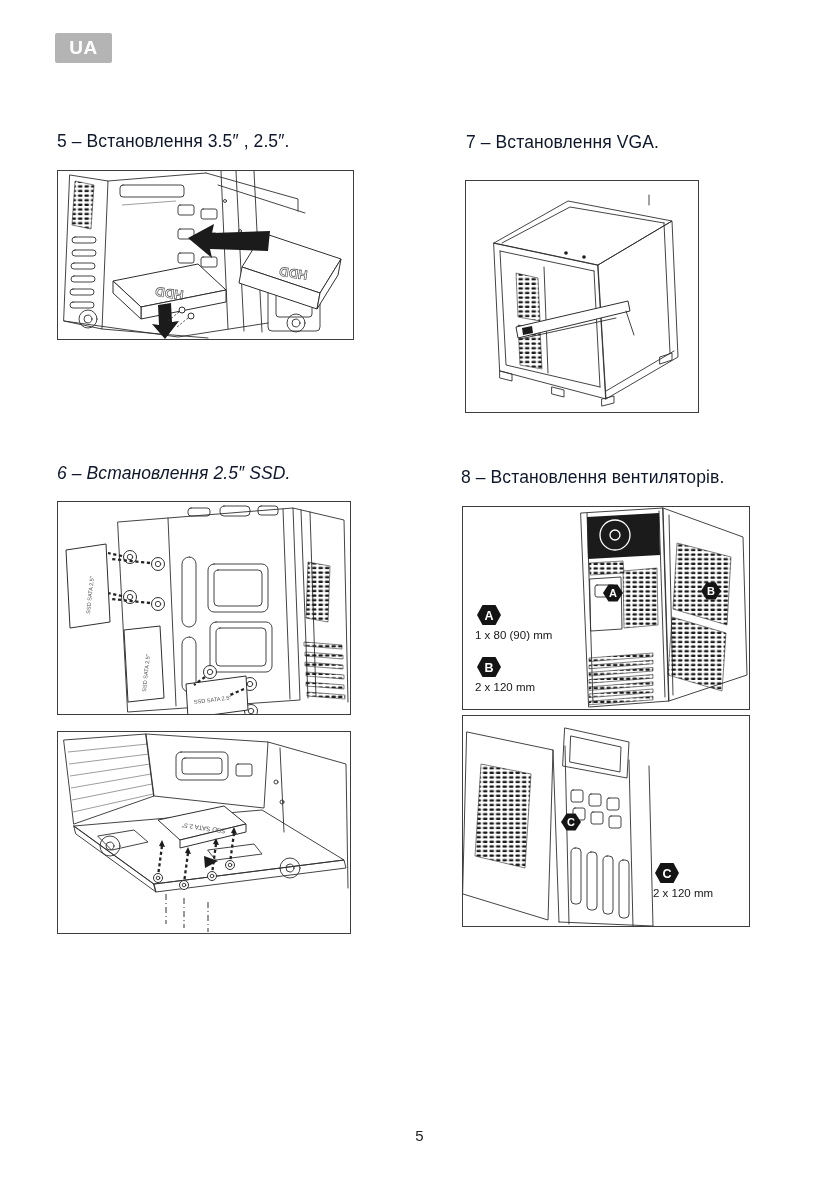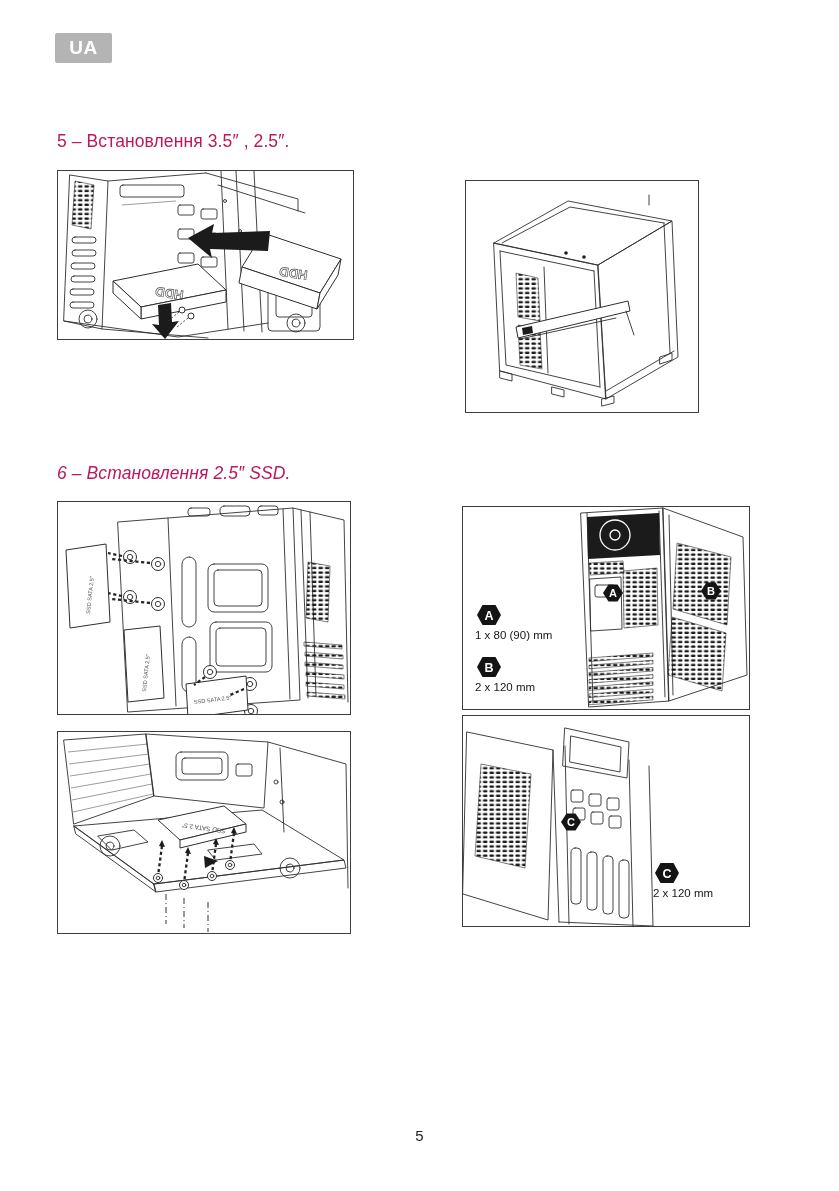--- a/index.html
+++ b/index.html
@@ -9,21 +9,21 @@
     margin:0 auto;
   }
   .ua-badge{
     position:absolute;left:55px;top:33px;width:57px;height:30px;
     background:#b4b4b4;color:#fff;border-radius:2px;
     display:flex;align-items:center;justify-content:center;
     font-weight:700;font-size:19px;letter-spacing:.5px;
   }
   .sec-title{
     position:absolute;margin:0;font-weight:400;font-size:17.5px;
-    color:#be185d;letter-spacing:.1px;white-space:nowrap;
+    color:#0f172a;letter-spacing:.1px;white-space:nowrap;
   }
   .t5{left:57px;top:131px;}
   .t7{left:466px;top:132px;}
   .t6{left:57px;top:463px;font-style:italic;}
   .t8{left:461px;top:467px;}
   .fig{position:absolute;border:1px solid #3d3d3d;background:#fff;margin:0;box-sizing:content-box;}
   .fig svg{display:block;width:100%;height:100%;}
   .fig1{left:57px;top:170px;width:295px;height:168px;}
   .fig2{left:465px;top:180px;width:232px;height:231px;}
   .fig3{left:57px;top:501px;width:292px;height:212px;}
@@ -55,21 +55,23 @@
       <rect x="0.4" y="0.4" width="4.6" height="2.4" rx="1" fill="#191919"></rect>
     </pattern>
   </defs>
 </svg>
 
 <div class="page">
 
   <div class="ua-badge">UA</div>
 
   <h2 class="sec-title t5">5 – Встановлення 3.5″ , 2.5″.</h2>
+  <h2 class="sec-title t7">7 – Встановлення VGA.</h2>
   <h2 class="sec-title t6">6 – Встановлення 2.5″ SSD.</h2>
+  <h2 class="sec-title t8">8 – Встановлення вентиляторів.</h2>
 
   <figure class="fig fig1">
     <svg viewBox="0 0 295 168">
 
       <polygon class="ln" points="12,4 50,10 44,158 6,150"></polygon>
       <polygon class="meshf" points="17,10 36,14 33,58 14,54"></polygon>
       <rect class="ln" x="14" y="66" width="24" height="6" rx="3"></rect>
       <rect class="ln" x="14" y="79" width="24" height="6" rx="3"></rect>
       <rect class="ln" x="13" y="92" width="24" height="6" rx="3"></rect>
       <rect class="ln" x="13" y="105" width="24" height="6" rx="3"></rect>

